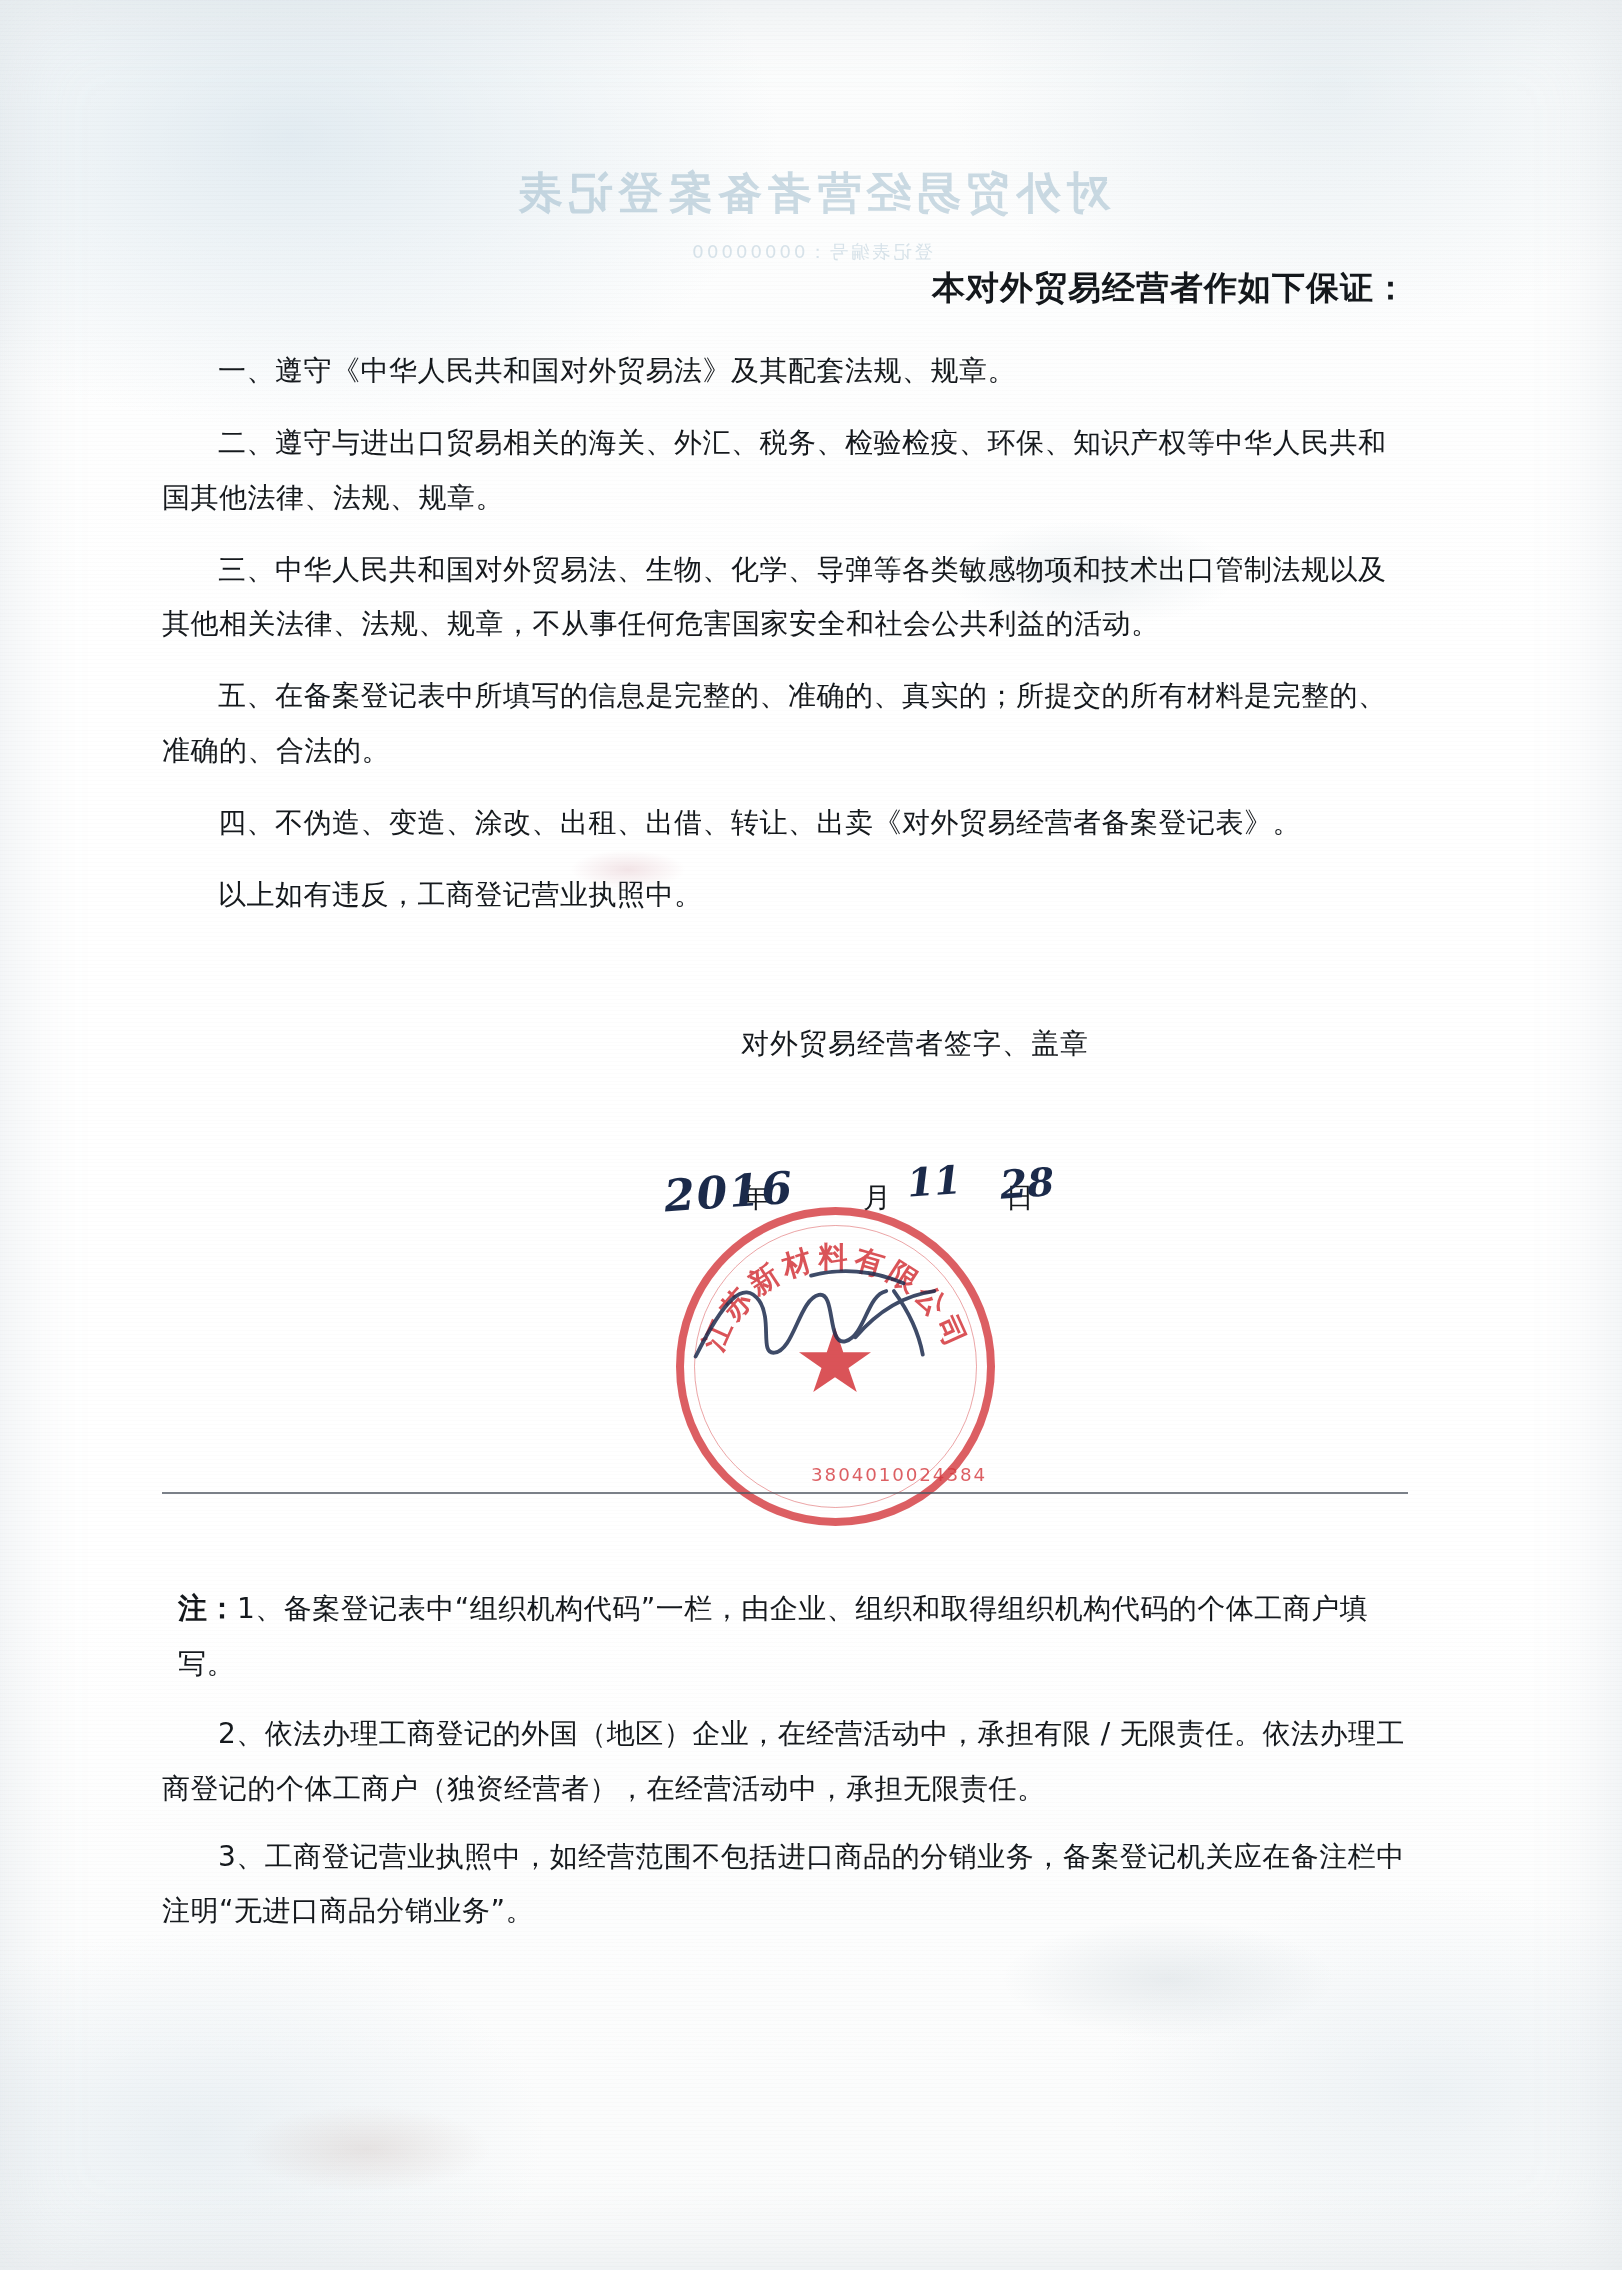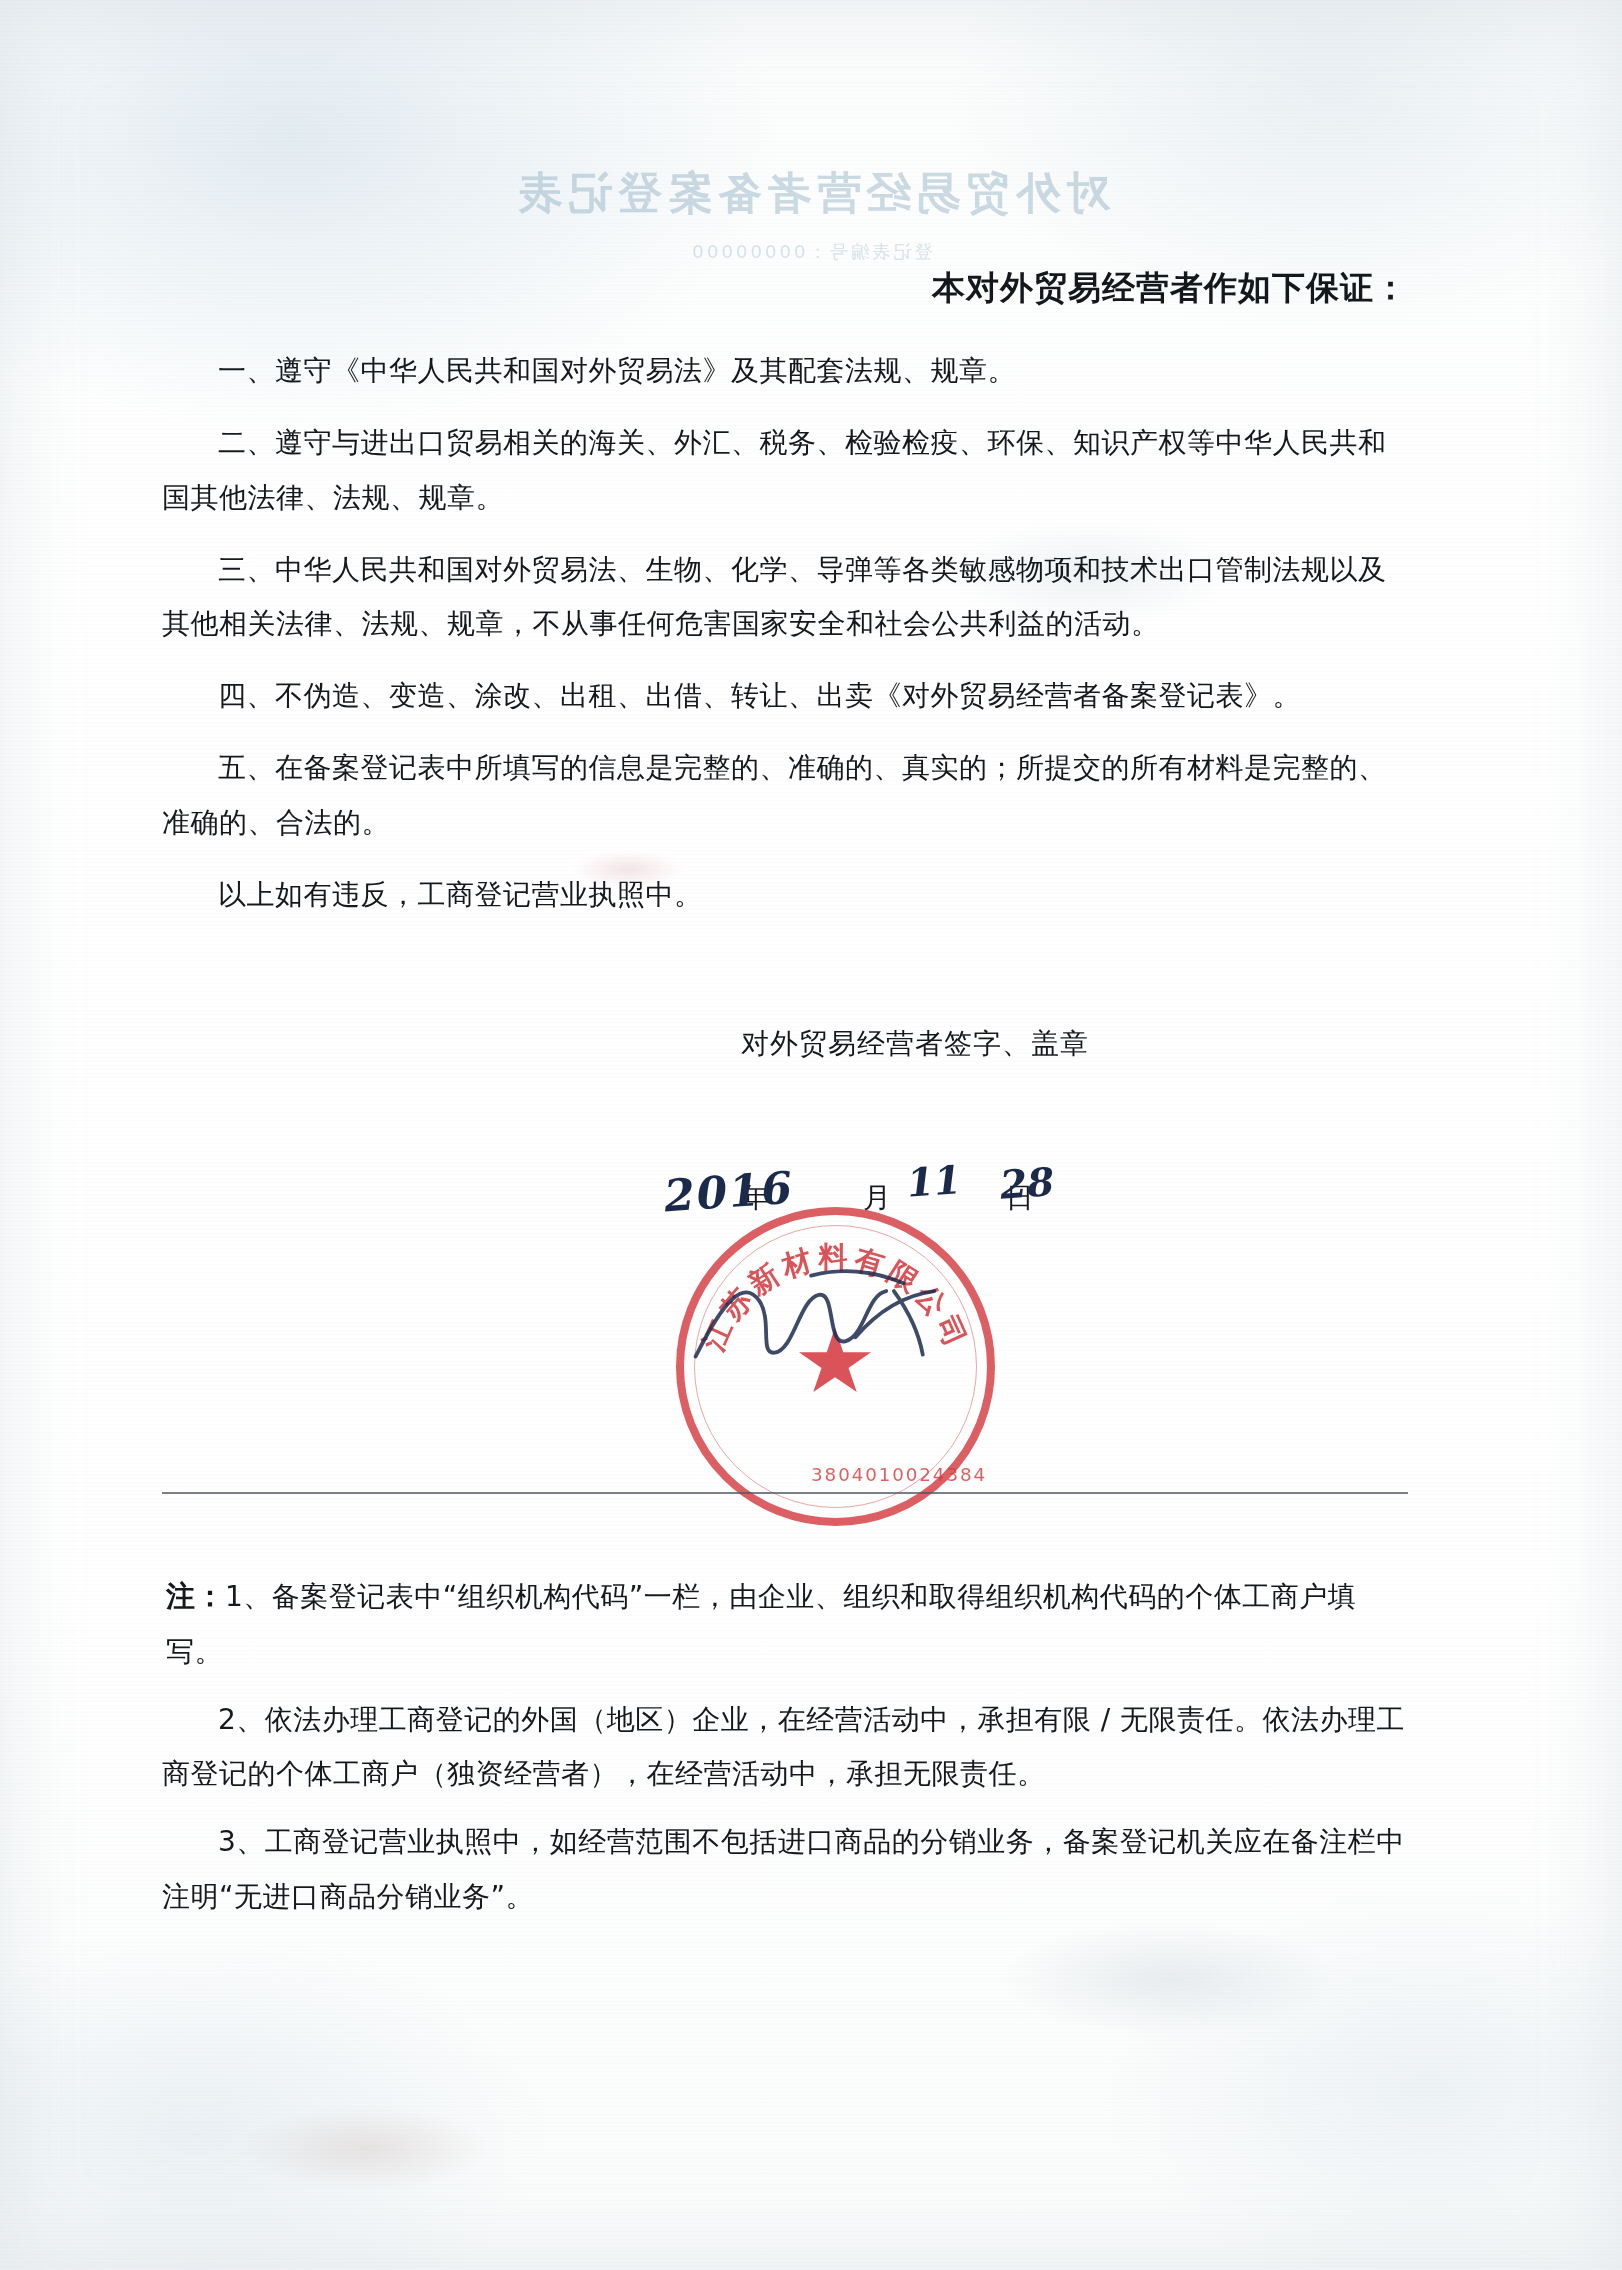--- a/index.html
+++ b/index.html
@@ -211,21 +211,21 @@
     color: #14181c;
   }
   .notes p {
     font-size: 28px;
     line-height: 1.95;
     color: #15191d;
     margin: 13.5px 0 0 0;
     letter-spacing: 0.5px;
   }
   .notes p.idt { text-indent: 2em; }
-  .notes .n1 { margin: 4px; }
+  .notes .n1 { margin: 16px; }
 
   
   .smudge {
     position: absolute;
     border-radius: 50%;
     pointer-events: none;
   }
   .s1 { left: 241px; top: 2105px; width: 251px; height: 87px; background: radial-gradient(ellipse at center, rgba(196,176,170,0.28), rgba(255,255,255,0) 70%); }
   .s2 { left: 570px; top: 850px;  width: 116px; height: 39px; background: radial-gradient(ellipse at center, rgba(206,150,160,0.25), rgba(255,255,255,0) 70%); }
   .s3 { left: 1004px; top: 1921px; width: 328px; height: 116px; background: radial-gradient(ellipse at center, rgba(200,210,216,0.38), rgba(255,255,255,0) 72%); }
@@ -244,22 +244,22 @@
   <div class="smudge s4"></div>
   <div class="smudge s2"></div>
 
   <div class="content">
 
     <div class="main-title">本对外贸易经营者作如下保证：</div>
 
     <p class="para first">一、遵守《中华人民共和国对外贸易法》及其配套法规、规章。</p>
     <p class="para">二、遵守与进出口贸易相关的海关、外汇、税务、检验检疫、环保、知识产权等中华人民共和国其他法律、法规、规章。</p>
     <p class="para">三、中华人民共和国对外贸易法、生物、化学、导弹等各类敏感物项和技术出口管制法规以及其他相关法律、法规、规章，不从事任何危害国家安全和社会公共利益的活动。</p>
+    <p class="para">五、在备案登记表中所填写的信息是完整的、准确的、真实的；所提交的所有材料是完整的、准确的、合法的。</p>
     <p class="para">四、不伪造、变造、涂改、出租、出借、转让、出卖《对外贸易经营者备案登记表》。</p>
-    <p class="para">五、在备案登记表中所填写的信息是完整的、准确的、真实的；所提交的所有材料是完整的、准确的、合法的。</p>
     <p class="para">以上如有违反，工商登记营业执照中。</p>
 
     <div class="sign-line">对外贸易经营者签字、盖章</div>
 
     <div class="date-row">
       <span class="handwritten hw-year">2016</span>
       <span class="dt-label">年</span>
       <span class="handwritten hw-month">11</span>
       <span style="margin-left:85px" class="dt-label">月</span>
       <span class="handwritten hw-day">28</span>

